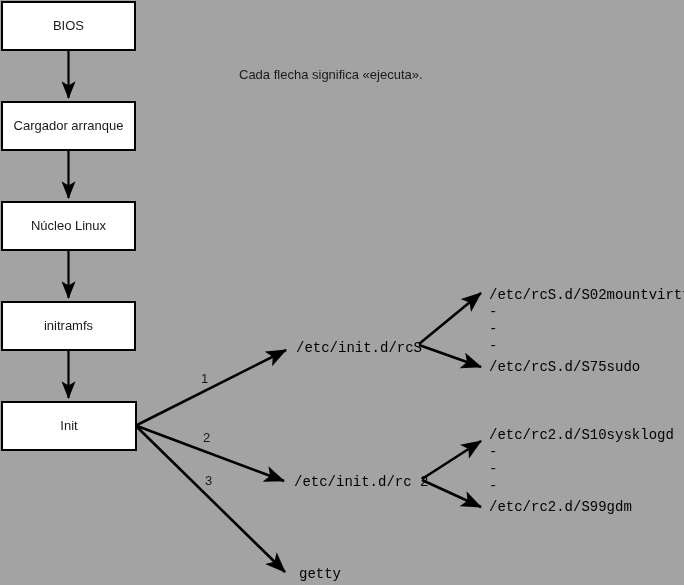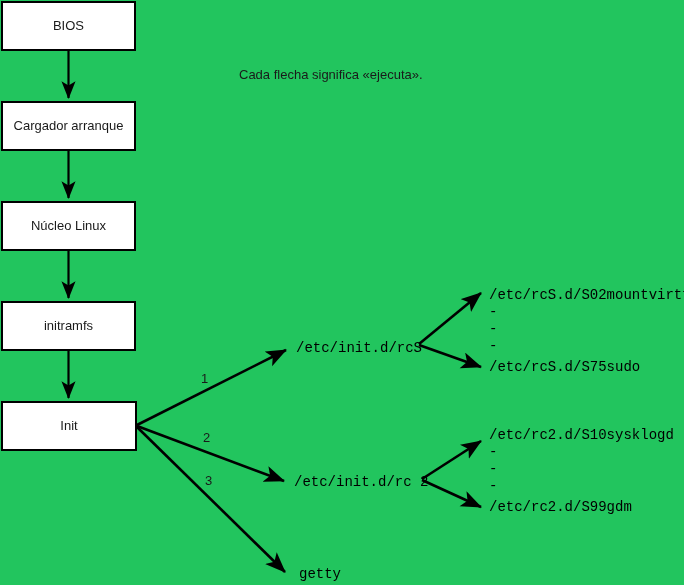--- a/index.html
+++ b/index.html
@@ -4,21 +4,21 @@
 <style>
   html, body {
     margin: 0;
     padding: 0;
     background: #ffffff;
   }
   #diagram-root {
     position: relative;
     width: 684px;
     height: 585px;
-    background: #22c55e;
+    background: #a3a3a3;
     overflow: hidden;
     font-family: "Liberation Sans", sans-serif;
   }
   svg#flow-svg {
     position: absolute;
     top: 0;
     left: 0;
     width: 684px;
     height: 585px;
     display: block;

